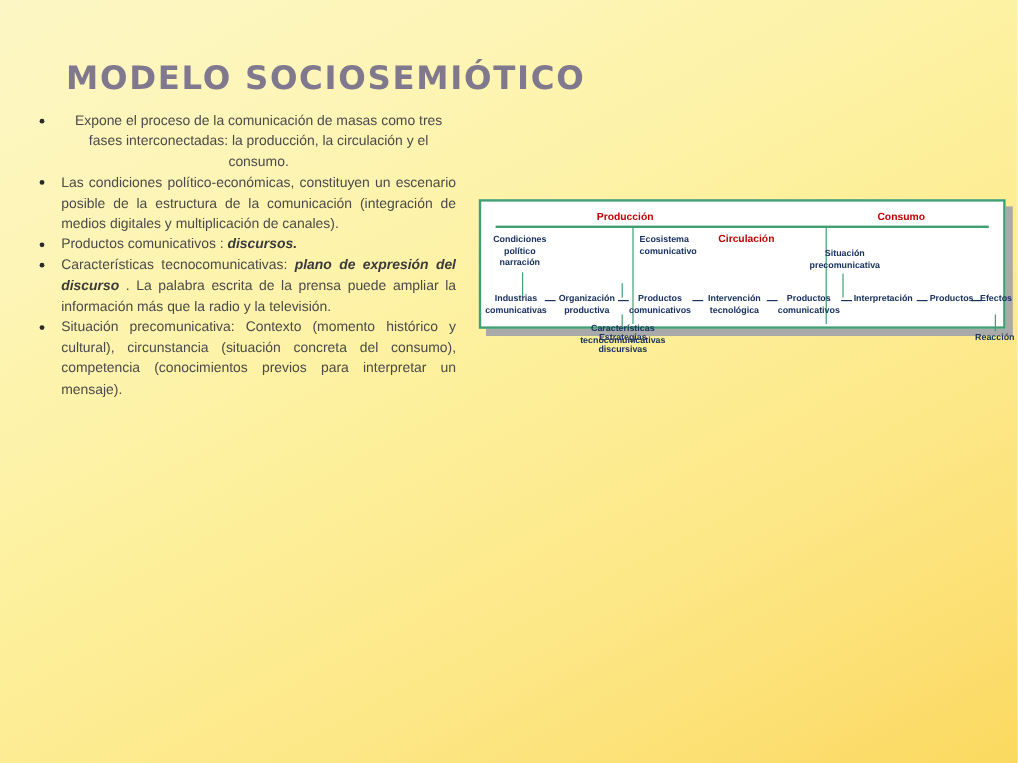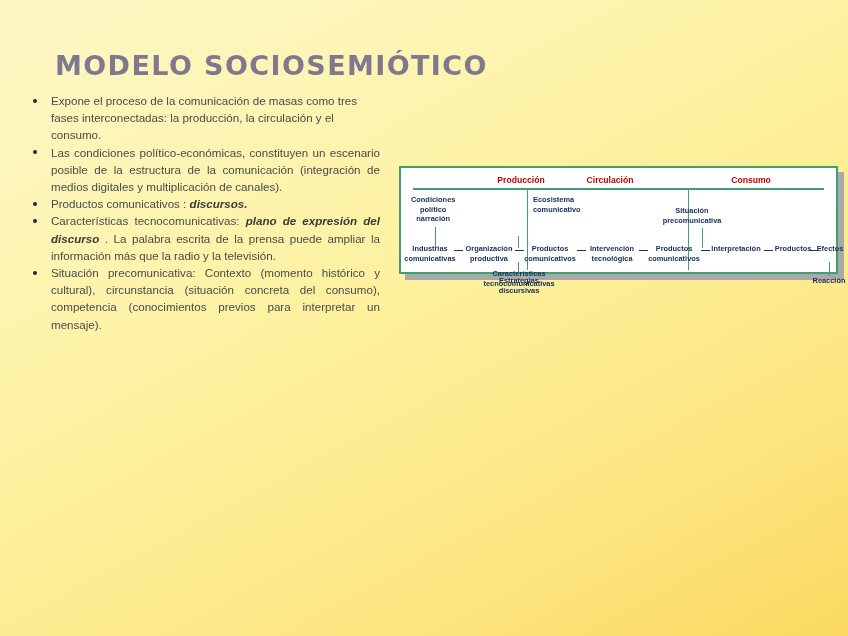--- a/index.html
+++ b/index.html
@@ -64,21 +64,21 @@
   .bullet::before {
     content: "";
     position: absolute;
     left: 5px;
     top: 6.5px;
     width: 4px;
     height: 4px;
     border-radius: 50%;
     background: #2a2a2a;
   }
-  .bullet.nojust { text-align: left; }
+  .bullet.nojust { text-align: center; }
   .bullet b { font-weight: bold; color: #3a3a3a; font-style: italic; }
 
   
   .diagram-wrap {
     position: absolute;
     left: 399px;
     top: 166px;
     width: 439px;
     height: 108px;
   }
@@ -167,21 +167,21 @@
       <li class="bullet"><span>Características tecnocomunicativas: </span><b>plano de expresión del discurso</b><span> . La palabra escrita de la prensa puede ampliar la información más que la radio y la televisión.</span></li>
       <li class="bullet"><span>Situación precomunicativa: Contexto (momento histórico y cultural), circunstancia (situación concreta del consumo), competencia (conocimientos previos para interpretar un mensaje).</span></li>
     </ul>
 
   <div class="diagram-wrap">
     <div class="diagram-shadow"></div>
     <div class="diagram">
       <div class="diagram-inner">
 
         <div class="phase-head" style="left:60px;width:120px;">Producción</div>
-        <div class="phase-head" style="left:149px;width:120px;">Circulación</div>
+        <div class="phase-head" style="left:161px;width:120px;margin-top:19px;">Circulación</div>
         <div class="phase-head" style="left:290px;width:120px;">Consumo</div>
 
         <div class="head-rule"></div>
 
         <div class="vdiv" style="left:126px;"></div>
         <div class="vdiv" style="left:287px;"></div>
 
         <div class="node" style="left:10px;top:27px;text-align:left;">
           <div>Condiciones</div>
           <div style="text-align:center">político</div>
@@ -191,21 +191,21 @@
         <div class="node" style="left:83px;top:60px;width:70px;margin-top:48px;">
           <div>Estrategias</div>
           <div>discursivas</div>
         </div>
 
         <div class="node" style="left:132px;top:27px;width:58px;text-align:left;">
           <div>Ecosistema</div>
           <div>comunicativo</div>
         </div>
 
-        <div class="node" style="left:246px;top:38px;width:90px;">
+        <div class="node" style="left:258px;top:38px;width:90px;">
           <div>Situación</div>
           <div>precomunicativa</div>
         </div>
 
         <div class="vline" style="left:34px;top:59px;height:21px;"></div>
         <div class="vline" style="left:117px;top:68px;height:12px;"></div>
         <div class="vline" style="left:301px;top:60px;height:20px;"></div>
 
         <div class="node" style="left:1px;top:76px;width:56px;">
           <div>Industrias</div>

